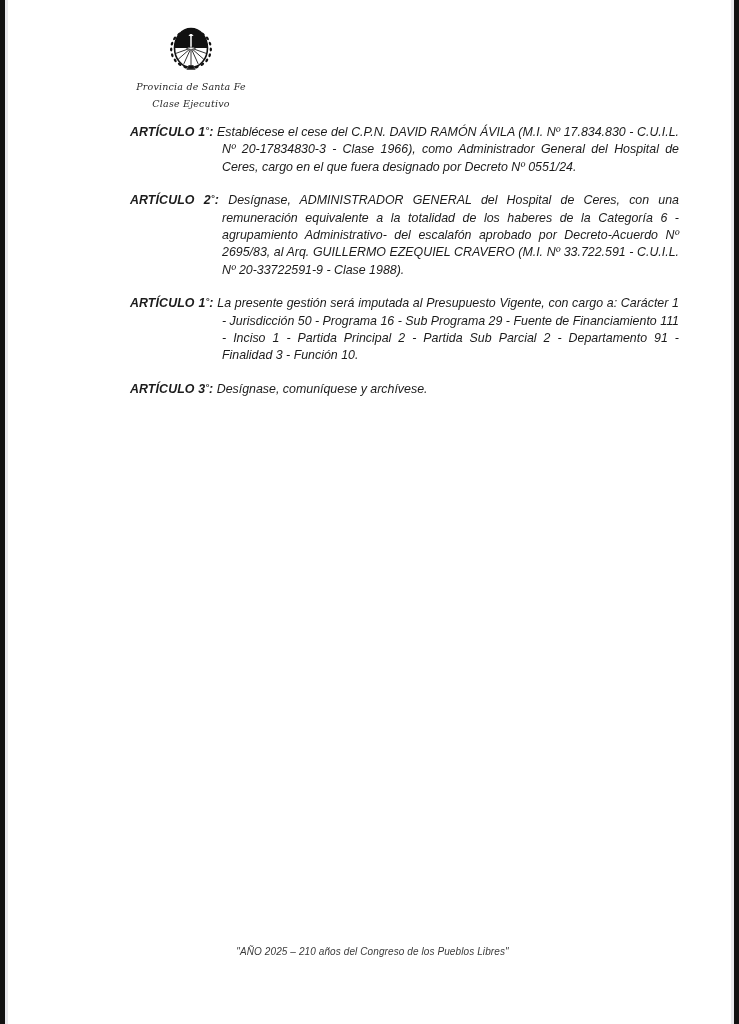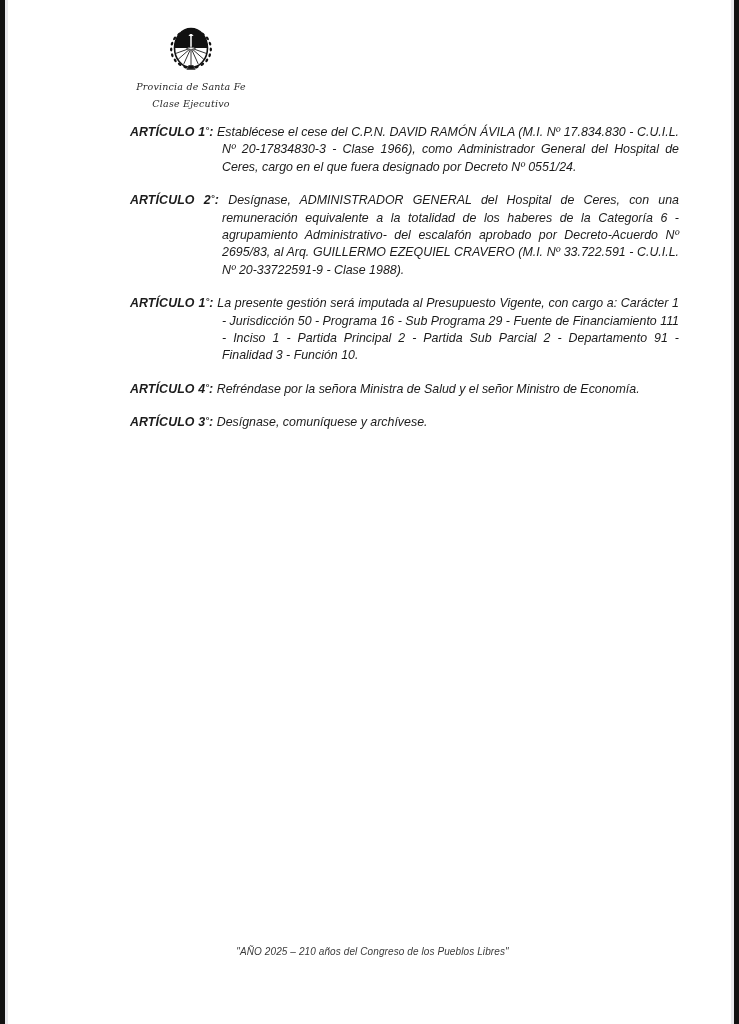--- a/index.html
+++ b/index.html
@@ -178,21 +178,20 @@
   </div>
 
   <div class="content">
 
     <p class="article"><span class="art-label"><span>ARTÍCULO 1</span><span class="deg">°</span><span>:</span></span> <span>Establécese el cese del C.P.N. DAVID RAMÓN ÁVILA (M.I. Nº 17.834.830 - C.U.I.L. Nº 20-17834830-3 - Clase 1966), como Administrador General del Hospital de Ceres, cargo en el que fuera designado por Decreto Nº 0551/24.</span></p>
 
     <p class="article"><span class="art-label"><span>ARTÍCULO 2</span><span class="deg">°</span><span>:</span></span> <span>Desígnase, ADMINISTRADOR GENERAL del Hospital de Ceres, con una remuneración equivalente a la totalidad de los haberes de la Categoría 6 -agrupamiento Administrativo- del escalafón aprobado por Decreto-Acuerdo Nº 2695/83, al Arq. GUILLERMO EZEQUIEL CRAVERO (M.I. Nº 33.722.591 - C.U.I.L. Nº 20-33722591-9 - Clase 1988).</span></p>
 
     <p class="article"><span class="art-label"><span>ARTÍCULO 1</span><span class="deg">°</span><span>:</span></span> <span>La presente gestión será imputada al Presupuesto Vigente, con cargo a: Carácter 1 - Jurisdicción 50 - Programa 16 - Sub Programa 29 - Fuente de Financiamiento 111 - Inciso 1 - Partida Principal 2 - Partida Sub Parcial 2 - Departamento 91 - Finalidad 3 - Función 10.</span></p>
 
-    <p class="article"><span class="art-label"><span>ARTÍCULO 4</span><span class="deg">°</span><span>:</span></span> <span>Refréndase por la señora Ministra de Salud y el señor Ministro de Economía.</span></p>
 
     <p class="article"><span class="art-label"><span>ARTÍCULO 3</span><span class="deg">°</span><span>:</span></span> <span>Desígnase, comuníquese y archívese.</span></p>
 
   </div>
 
   <div class="footer">"AÑO 2025 – 210 años del Congreso de los Pueblos Libres"</div>
 
 </div>
 
 </body></html>

